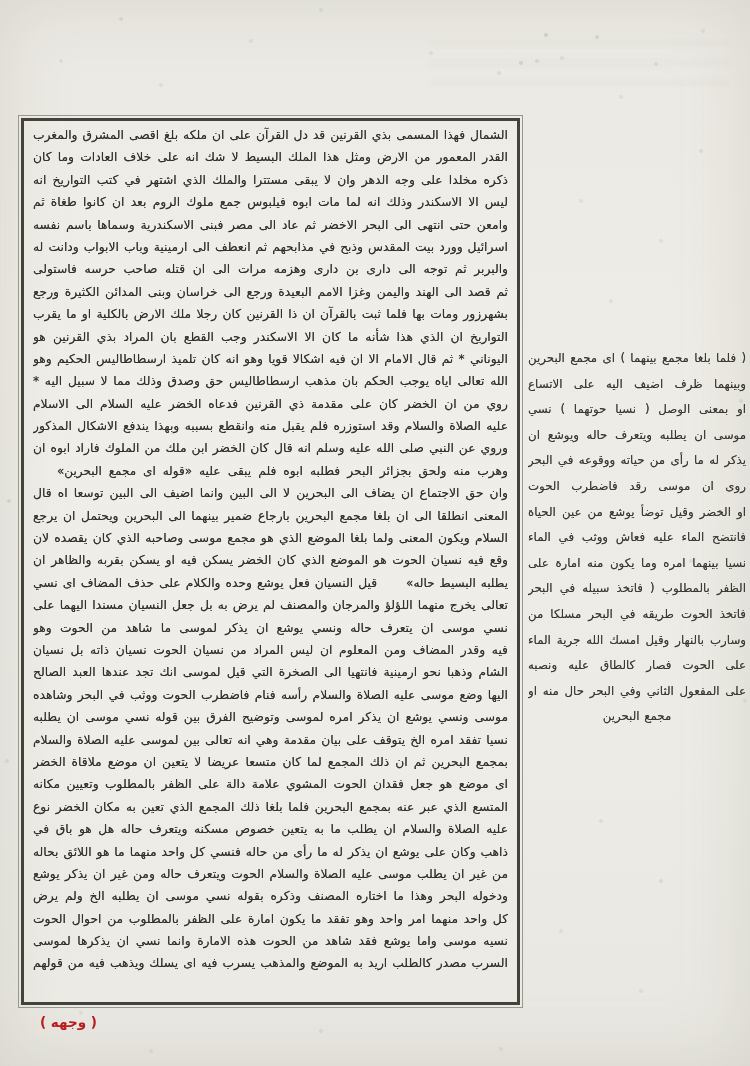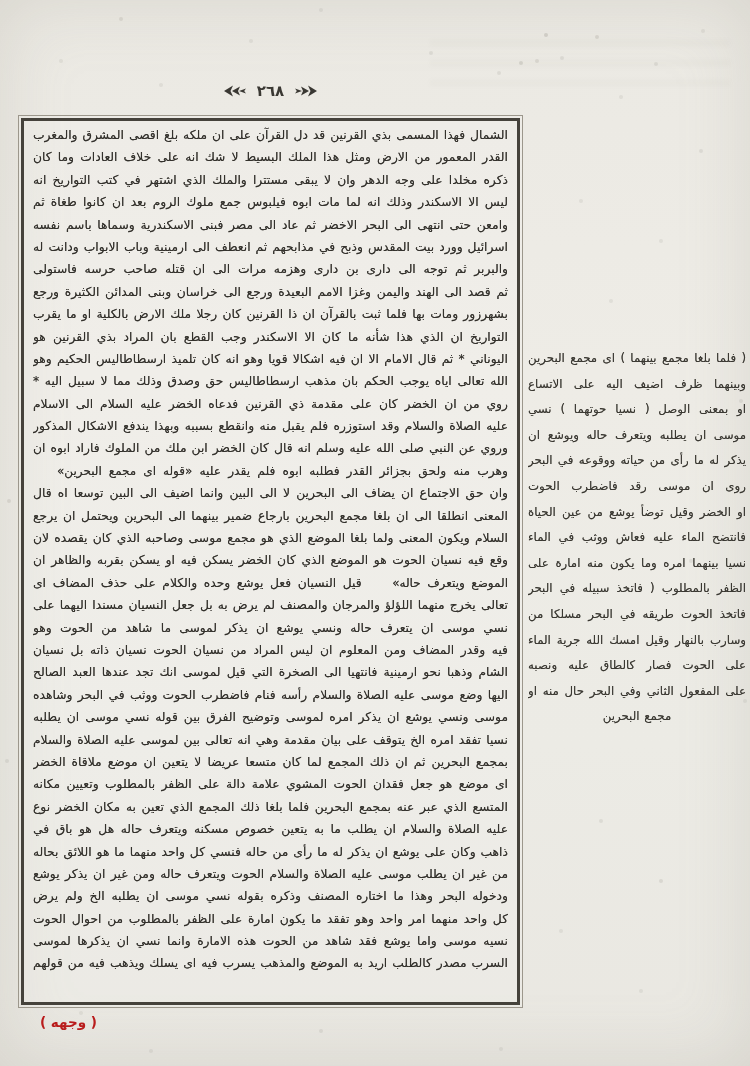--- a/index.html
+++ b/index.html
@@ -57,58 +57,45 @@
     font-weight:bold;color:#b91c1c;}
 </style>
 </head>
 <body>
 
 <div class="paper">
 
   <div class="specks"></div>
   <div class="ghost-top"></div>
 
-  <div class="pageno">
-    <span class="orn">
-      <svg width="22" height="12" viewBox="0 0 22 12" fill="#3a3833" xmlns="http://www.w3.org/2000/svg">
-        <path d="M0,6 L9,0.5 L6.5,6 L9,11.5 Z M8,6 L16,1.5 L14,6 L16,10.5 Z M15,6 L22,3.5 L20.2,6 L22,8.5 Z"></path>
-      </svg>
-    </span>
-    <span class="num">٢٦٨</span>
-    <span class="orn flip">
-      <svg width="22" height="12" viewBox="0 0 22 12" fill="#3a3833" xmlns="http://www.w3.org/2000/svg">
-        <path d="M0,6 L9,0.5 L6.5,6 L9,11.5 Z M8,6 L16,1.5 L14,6 L16,10.5 Z M15,6 L22,3.5 L20.2,6 L22,8.5 Z"></path>
-      </svg>
-    </span>
-  </div>
 
   <div class="frame">
     <div class="frame-inner">
       <div class="main-text">
           <div class="tline"><span class="t">الشمال فهذا المسمى بذي القرنين قد دل القرآن على ان ملكه بلغ اقصى المشرق والمغرب والشمال وهذا هو تمام</span></div>
           <div class="tline"><span class="t">القدر المعمور من الارض ومثل هذا الملك البسيط لا شك انه على خلاف العادات وما كان كذلك وجب ان يبقى</span></div>
           <div class="tline"><span class="t">ذكره مخلدا على وجه الدهر وان لا يبقى مستترا والملك الذي اشتهر في كتب التواريخ انه بلغ ملكه الى هذا الحد</span></div>
           <div class="tline"><span class="t">ليس الا الاسكندر وذلك انه لما مات ابوه فيلبوس جمع ملوك الروم بعد ان كانوا طغاة ثم جمع ملوك الغرب وقهرهم</span></div>
           <div class="tline"><span class="t">وامعن حتى انتهى الى البحر الاخضر ثم عاد الى مصر فبنى الاسكندرية وسماها باسم نفسه ثم دخل الشام وقصد بني</span></div>
           <div class="tline"><span class="t">اسرائيل وورد بيت المقدس وذبح في مذابحهم ثم انعطف الى ارمينية وباب الابواب ودانت له العراقيون والقبط</span></div>
           <div class="tline"><span class="t">والبربر ثم توجه الى دارى بن دارى وهزمه مرات الى ان قتله صاحب حرسه فاستولى الاسكندر على ملك الفرس</span></div>
           <div class="tline"><span class="t">ثم قصد الى الهند واليمن وغزا الامم البعيدة ورجع الى خراسان وبنى المدائن الكثيرة ورجع الى العراق ومرض</span></div>
           <div class="tline"><span class="t">بشهرزور ومات بها فلما ثبت بالقرآن ان ذا القرنين كان رجلا ملك الارض بالكلية او ما يقرب منها وثبت بعلم</span></div>
           <div class="tline"><span class="t">التواريخ ان الذي هذا شأنه ما كان الا الاسكندر وجب القطع بان المراد بذي القرنين هو الاسكندر بن فيلبوس</span></div>
           <div class="tline"><span class="t">اليوناني * ثم قال الامام الا ان فيه اشكالا قويا وهو انه كان تلميذ ارسطاطاليس الحكيم وهو على مذهبه فتعظيم</span></div>
           <div class="tline"><span class="t">الله تعالى اياه يوجب الحكم بان مذهب ارسطاطاليس حق وصدق وذلك مما لا سبيل اليه * واجيب عنه بما</span></div>
           <div class="tline"><span class="t">روي من ان الخضر كان على مقدمة ذي القرنين فدعاه الخضر عليه السلام الى الاسلام فاسلم وكان على ملة الخليل</span></div>
           <div class="tline"><span class="t">عليه الصلاة والسلام وقد استوزره فلم يقبل منه وانقطع بسببه وبهذا يندفع الاشكال المذكور ان صح والله اعلم</span></div>
           <div class="tline"><span class="t">وروي عن النبي صلى الله عليه وسلم انه قال كان الخضر ابن ملك من الملوك فاراد ابوه ان يستخلفه من بعده فلم يقبل</span></div>
-          <div class="tline"><span class="t">وهرب منه ولحق بجزائر القدر فطلبه ابوه فلم يقدر عليه </span><span class="q">«قوله اى مجمع البحرين»</span></div>
+          <div class="tline"><span class="t">وهرب منه ولحق بجزائر البحر فطلبه ابوه فلم يبقى عليه </span><span class="q">«قوله اى مجمع البحرين»</span></div>
           <div class="tline"><span class="t">وان حق الاجتماع ان يضاف الى البحرين لا الى البين وانما اضيف الى البين توسعا اه قال الامام اجمع المفسرون على ان</span></div>
           <div class="tline"><span class="t">المعنى انطلقا الى ان بلغا مجمع البحرين بارجاع ضمير بينهما الى البحرين ويحتمل ان يرجع الى موسى والخضر عليهما</span></div>
           <div class="tline"><span class="t">السلام ويكون المعنى ولما بلغا الموضع الذي هو مجمع موسى وصاحبه الذي كان يقصده لان ذلك الموضع الذي</span></div>
           <div class="tline"><span class="t">وقع فيه نسيان الحوت هو الموضع الذي كان الخضر يسكن فيه او يسكن بقربه والظاهر ان لفظ البحرين على هذا</span></div>
-          <div class="tline"><span class="q">الموضع ويتعرف حاله»</span><span class="t"> قيل النسيان فعل يوشع وحده والكلام على حذف المضاف اى نسي احدهما كقوله</span></div>
+          <div class="tline"><span class="q">يطلبه البسيط حاله»</span><span class="t"> قيل النسيان فعل يوشع وحده والكلام على حذف المضاف اى نسي احدهما كقوله</span></div>
           <div class="tline"><span class="t">تعالى يخرج منهما اللؤلؤ والمرجان والمصنف لم يرض به بل جعل النسيان مسندا اليهما على معنى نسيا امر الحوت</span></div>
           <div class="tline"><span class="t">نسي موسى ان يتعرف حاله ونسي يوشع ان يذكر لموسى ما شاهد من الحوت وهو اضطرابه ووثبته في البحر ذاهبا</span></div>
           <div class="tline"><span class="t">فيه وقدر المضاف ومن المعلوم ان ليس المراد من نسيان الحوت نسيان ذاته بل نسيان حاله قيل انهما خرجا من</span></div>
           <div class="tline"><span class="t">الشام وذهبا نحو ارمينية فانتهيا الى الصخرة التي قيل لموسى انك تجد عندها العبد الصالح الذي تطلبه فلما انتهيا</span></div>
           <div class="tline"><span class="t">اليها وضع موسى عليه الصلاة والسلام رأسه فنام فاضطرب الحوت ووثب في البحر وشاهده يوشع ورآه ولم يره</span></div>
           <div class="tline"><span class="t">موسى ونسي يوشع ان يذكر امره لموسى وتوضيح الفرق بين قوله نسي موسى ان يطلبه وبين قوله وقيل</span></div>
           <div class="tline"><span class="t">نسيا تفقد امره الخ يتوقف على بيان مقدمة وهي انه تعالى بين لموسى عليه الصلاة والسلام ان موضع الخضر</span></div>
           <div class="tline"><span class="t">بمجمع البحرين ثم ان ذلك المجمع لما كان متسعا عريضا لا يتعين ان موضع ملاقاة الخضر من ذلك المكان المتسع</span></div>
           <div class="tline"><span class="t">اى موضع هو جعل فقدان الحوت المشوي علامة دالة على الظفر بالمطلوب وتعيين مكانه من بين ذلك المكان</span></div>
           <div class="tline"><span class="t">المتسع الذي عبر عنه بمجمع البحرين فلما بلغا ذلك المجمع الذي تعين به مكان الخضر نوع تعين كان على موسى</span></div>

